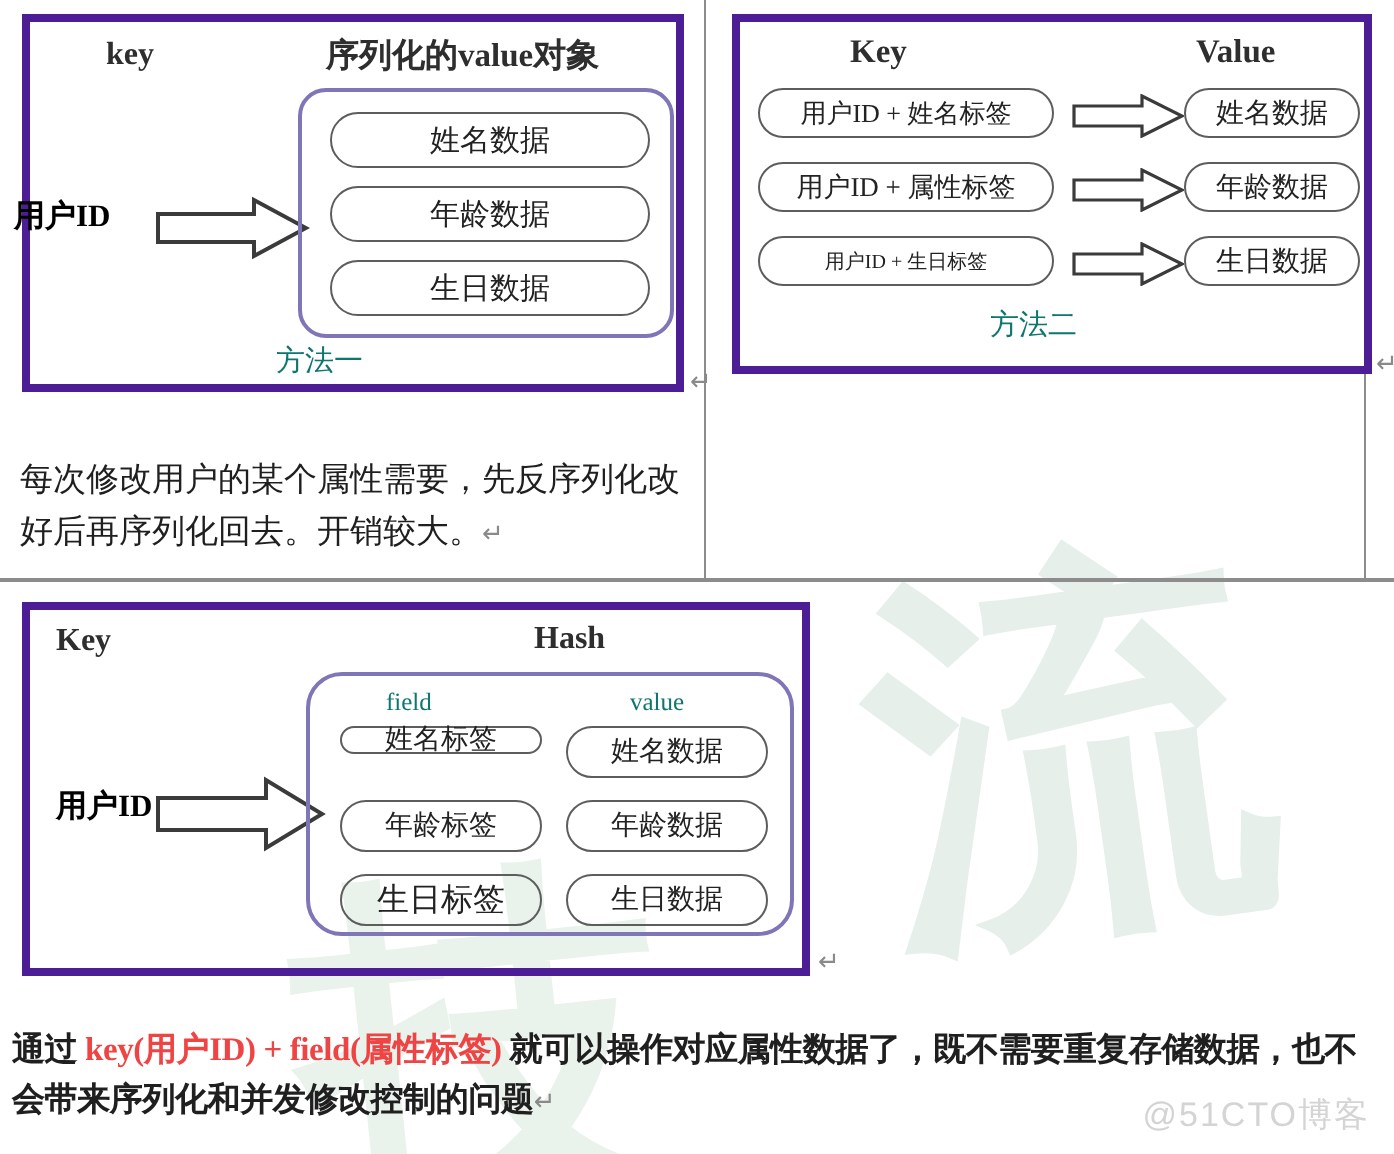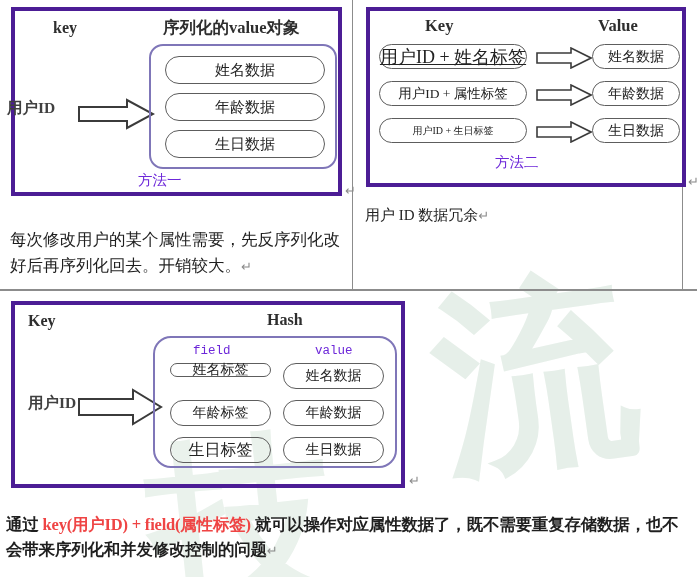--- a/index.html
+++ b/index.html
@@ -107,29 +107,29 @@
     position: absolute;
     font-weight: 700;
     color: #2e2e2e;
     white-space: nowrap;
     font-family: "Liberation Serif", serif;
   }
 
   .caption {
     position: absolute;
     white-space: nowrap;
-    color: #6d28d9;
-    font-family: Liberation Mono, monospace;
+    color: #0f766e;
+    font-family: Liberation Serif, serif;
   }
 
   .side-label {
     position: absolute;
     white-space: nowrap;
     font-weight: 700;
-    color: #404040;
+    color: #000000;
     font-family: "Liberation Serif", serif;
   }
 
   
   .purple-box {
     position: absolute;
     border: 2px solid #7f76b8;
     border-radius: 14px;
     box-sizing: border-box;
     background: transparent;
@@ -191,20 +191,21 @@
     z-index: 2;
   }
 </style>
 </head>
 <body>
 
 <div class="page">
 
   <div class="wm-big">流</div>
   <div class="wm-big2">技</div>
+  <div class="wm-text">@51CTO博客</div>
 
   <div class="v-divider"></div>
   <div class="v-divider-right"></div>
   <div class="h-divider"></div>
 
   <div class="panel" id="panel-method-one">
     <div class="hdr" style="left:38px; top:8px; font-size:16px;">key</div>
     <div class="hdr" style="left:148px; top:6px; font-size:16.5px;">序列化的value对象</div>
 
     <div class="side-label" style="left:-8px; top:87px; font-size:15.5px;">用户ID</div>
@@ -222,21 +223,21 @@
     </div>
 
     <div class="caption" style="left:123px; top:160px; font-size:14.5px;">方法一</div>
   </div>
   <div class="pilcrow-abs" style="left:345px; top:183px;">↵</div>
 
   <div class="panel" id="panel-method-two">
     <div class="hdr" style="left:55px; top:5px; font-size:16.5px;">Key</div>
     <div class="hdr" style="left:228px; top:5px; font-size:16.5px;">Value</div>
 
-    <div class="pill" style="left:9px; top:33px; width:148px; height:25px; font-size:18px;text-decoration:underline;">用户ID + 姓名标签</div>
+    <div class="pill" style="left:9px; top:33px; width:148px; height:25px; font-size:13px;">用户ID + 姓名标签</div>
     <div class="arrow" style="left:166px; top:36px;">
       <svg width="56" height="22" viewBox="0 0 56 22">
         <polygon points="1,6 35,6 35,1 55,11 35,21 35,16 1,16" fill="#ffffff" stroke="#3b3b3b" stroke-width="1.6" stroke-linejoin="miter"></polygon>
       </svg>
     </div>
     <div class="pill" style="left:222px; top:33px; width:88px; height:25px; font-size:14px;">姓名数据</div>
 
     <div class="pill" style="left:9px; top:70px; width:148px; height:25px; font-size:13.5px;">用户ID + 属性标签</div>
     <div class="arrow" style="left:166px; top:73px;">
       <svg width="56" height="22" viewBox="0 0 56 22">
@@ -254,23 +255,20 @@
     <div class="pill" style="left:222px; top:107px; width:88px; height:25px; font-size:14px;">生日数据</div>
 
     <div class="caption" style="left:125px; top:142px; font-size:14.5px;">方法二</div>
   </div>
   <div class="pilcrow-abs" style="left:688px; top:174px;">↵</div>
 
   <div class="para para-note1">
     <span>每次修改用户的某个属性需要，先反序列化改好后再序列化回去。开销较大。</span><span class="pilcrow">↵</span>
   </div>
 
-  <div class="para para-note2">
-    <span>用户 ID 数据冗余</span><span class="pilcrow">↵</span>
-  </div>
 
   <div class="panel" id="panel-hash">
     <div class="hdr" style="left:13px; top:7px; font-size:16px;">Key</div>
     <div class="hdr" style="left:252px; top:6px; font-size:16px;">Hash</div>
 
     <div class="side-label" style="left:13px; top:88px; font-size:15.5px;">用户ID</div>
 
     <div class="arrow" style="left:62px; top:83px;">
       <svg width="86" height="38" viewBox="0 0 86 38">
         <polygon points="2,11 56,11 56,2 84,19 56,36 56,27 2,27" fill="#ffffff" stroke="#3b3b3b" stroke-width="2" stroke-linejoin="miter"></polygon>

